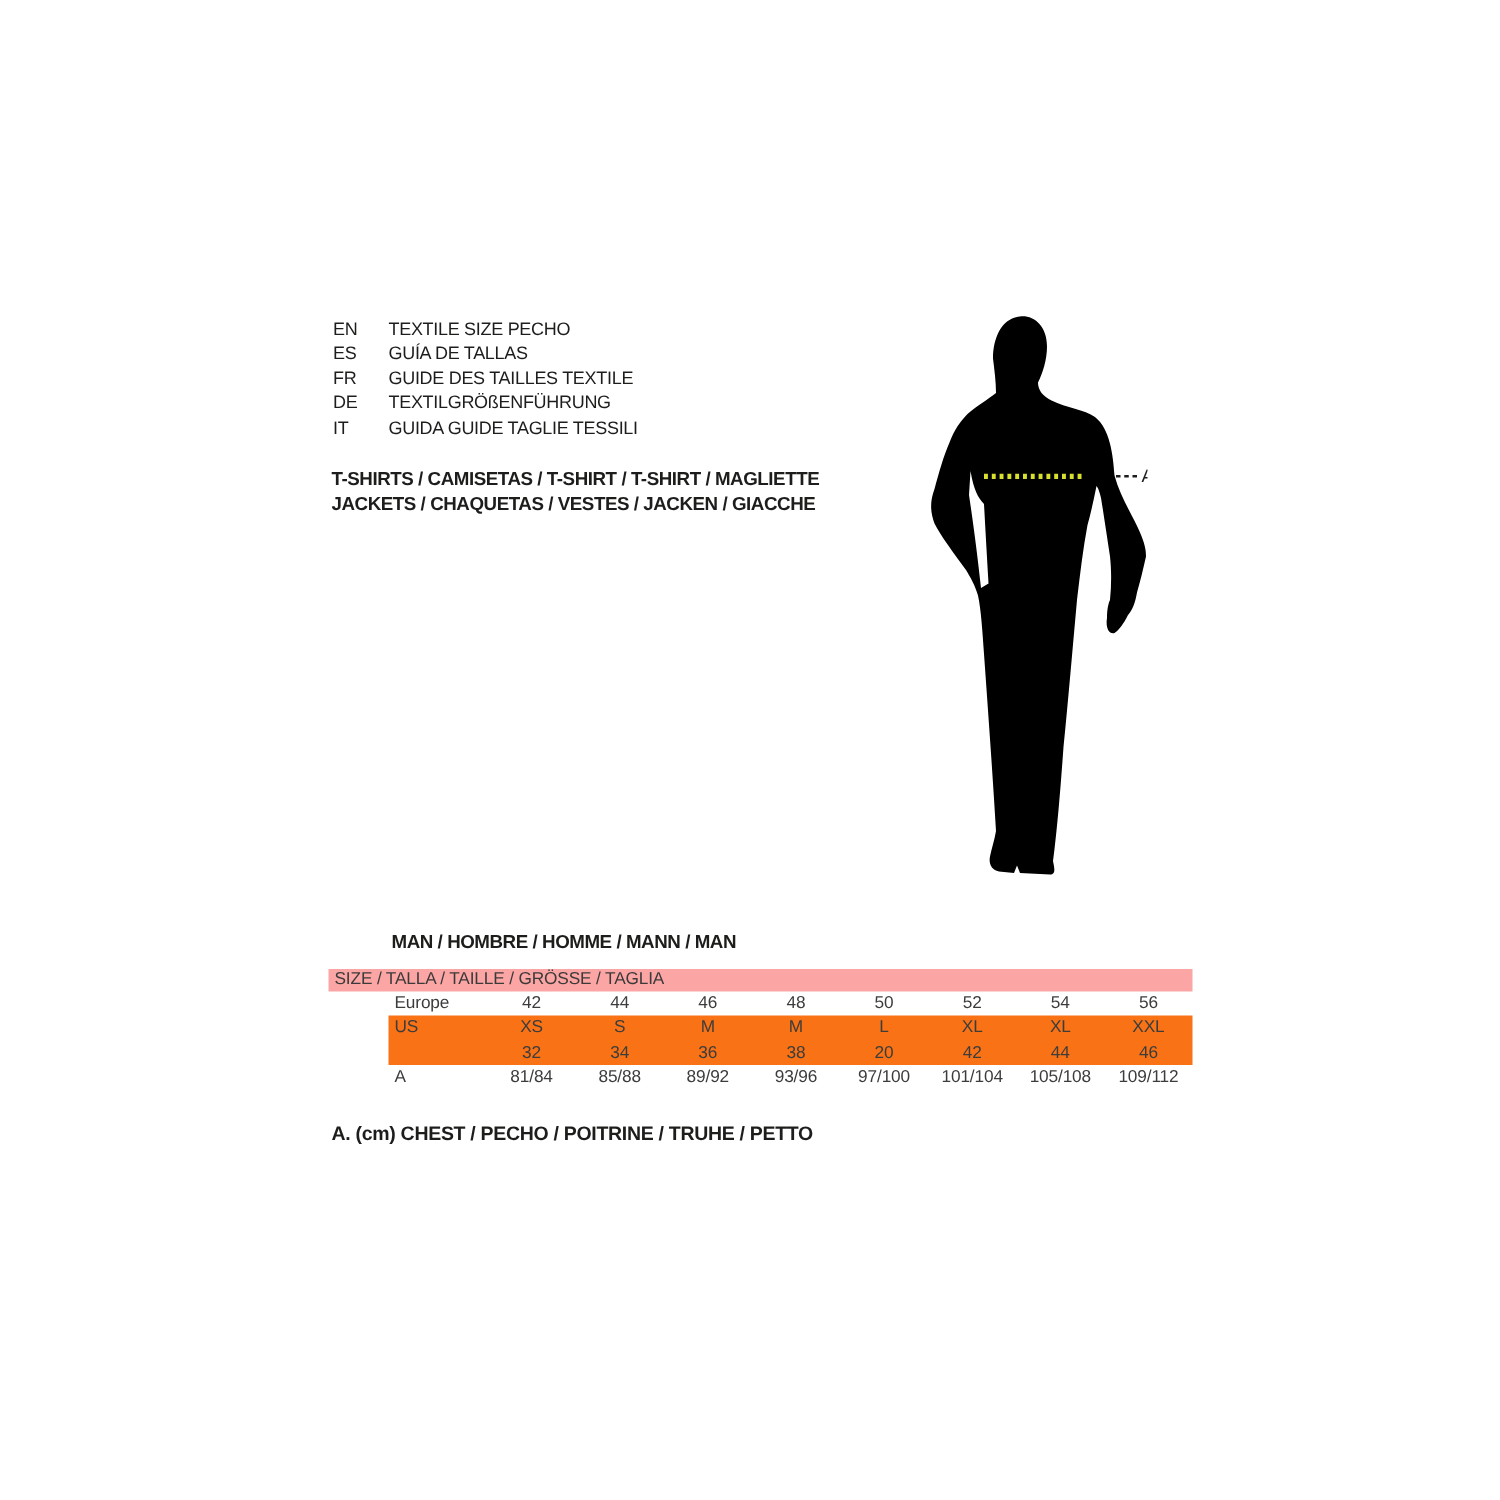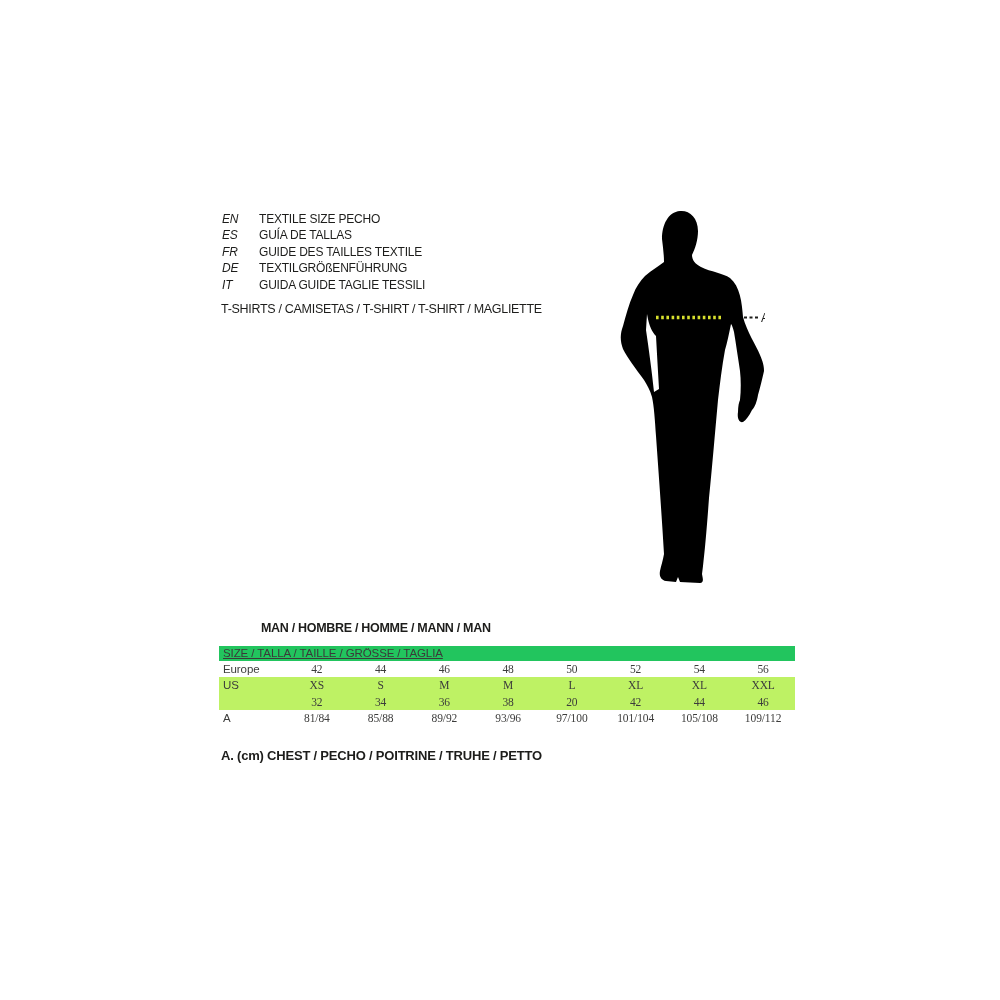--- a/index.html
+++ b/index.html
@@ -24,29 +24,29 @@
     top: 211px;
   }
   .lang-row {
     display: flex;
     line-height: 16.4px;
     font-size: 12px;
     font-weight: 500;
     letter-spacing: -0.2px;
     white-space: nowrap;
   }
-  .lang-code { width: 37px; font-style: italic; }
+  .lang-code { width: 37px; }
 
   
   .cat-block {
     position: absolute;
     left: 221px;
-    top: 301px;
+    top: 311px;
     font-size: 12.5px;
-    font-weight: 400;
+    font-weight: 700;
     line-height: 17px;
     letter-spacing: -0.3px;
     white-space: nowrap;
   }
 
   
   .figure-svg {
     position: absolute;
     left: 620px;
     top: 208px;
@@ -72,42 +72,41 @@
     left: 219px;
     top: 646px;
     width: 576px;
     font-size: 11.5px;
     color: #3c3c3b;
     letter-spacing: -0.1px;
   }
   .st-header {
     height: 14.5px;
     line-height: 14.5px;
-    background: #22c55e;
+    background: #fca5a5;
     padding-left: 4px;
     color: #3a3a39;
     white-space: nowrap;
-    text-decoration: underline;
   }
   .st-row {
     display: flex;
     height: 16.6px;
     line-height: 16.6px;
-  }
-  .st-row.shaded { background: #bef264; }
+    margin-left: 40px;
+  }
+  .st-row.shaded { background: #f97316; }
   .st-label {
     width: 66px;
     padding-left: 4px;
     text-align: left;
     box-sizing: border-box;
   }
   .st-cell {
     flex: 1;
     text-align: center;
-    font-family: Liberation Serif, serif;
   }
 
   
   .footnote {
     position: absolute;
     left: 221px;
     top: 748px;
     font-size: 13px;
     font-weight: 700;
     letter-spacing: -0.2px;
@@ -137,20 +136,21 @@
       <span class="lang-label">TEXTILGRÖßENFÜHRUNG</span>
     </div>
     <div class="lang-row">
       <span class="lang-code">IT</span>
       <span class="lang-label">GUIDA GUIDE TAGLIE TESSILI</span>
     </div>
   </div>
 
   <div class="cat-block">
     <div>T-SHIRTS / CAMISETAS / T-SHIRT / T-SHIRT / MAGLIETTE</div>
+    <div>JACKETS / CHAQUETAS / VESTES / JACKEN / GIACCHE</div>
   </div>
 
   <svg class="figure-svg" viewBox="0 0 145 382">
     <path fill="#000000" d="
       M60,3
       C69,2 78,9 78,23
       C78,32 75,41 72,47
       C72,52 75,56 81,59
       C91,64 103,65 110,70
       C120,78 122,95 123,109

